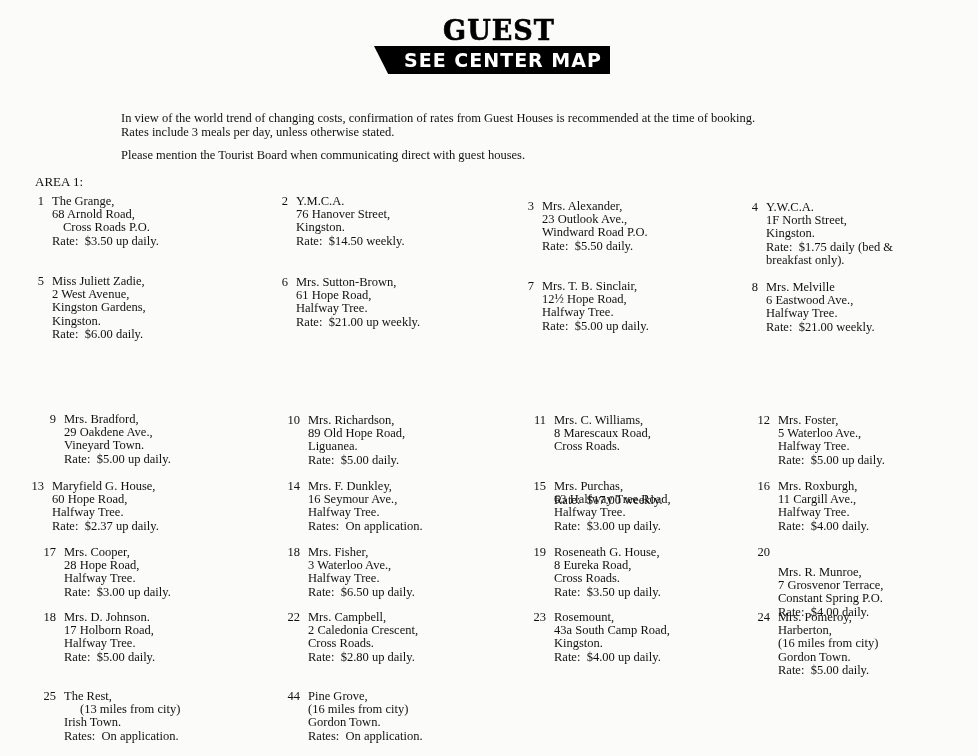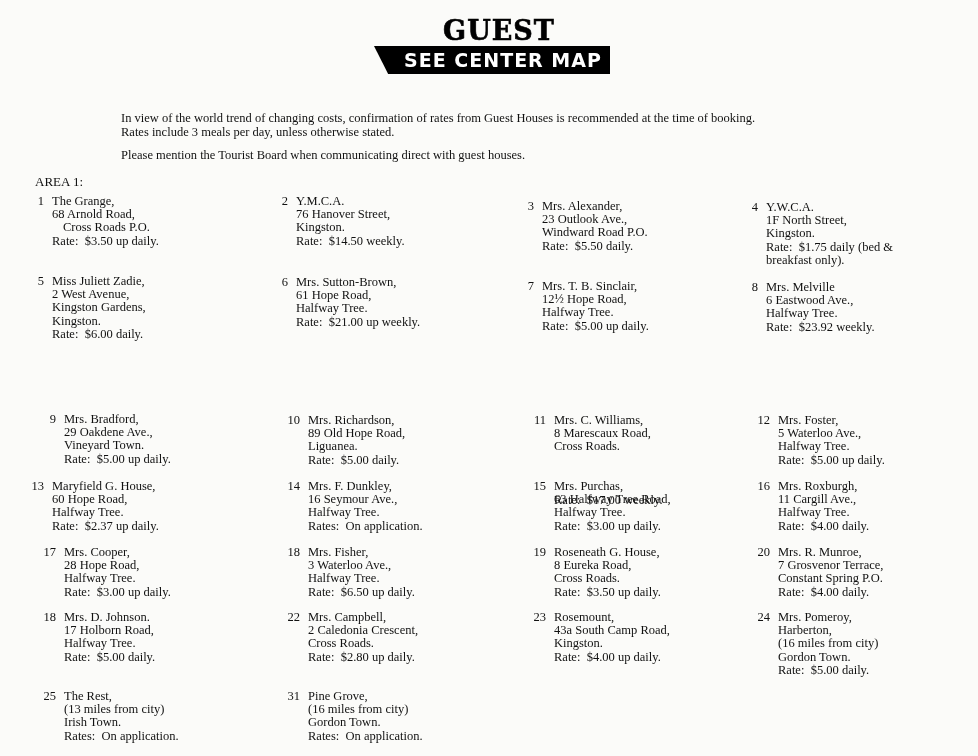--- a/index.html
+++ b/index.html
@@ -100,21 +100,21 @@
         <div style="white-space: pre;">Halfway Tree.</div>
         <div style="white-space: pre;">Rate:  $5.00 up daily.</div>
       </div>
     </div>
     <div class="entry" style="left: 738px; top: 281px;">
       <div class="num">8</div>
       <div class="body">
         <div style="white-space: pre;">Mrs. Melville</div>
         <div style="white-space: pre;">6 Eastwood Ave.,</div>
         <div style="white-space: pre;">Halfway Tree.</div>
-        <div style="white-space: pre;">Rate:  $23.92 weekly.</div>
+        <div style="white-space: pre;">Rate:  $21.00 weekly.</div>
       </div>
     </div>
     <div class="entry" style="left: 36px; top: 413px;">
       <div class="num">9</div>
       <div class="body">
         <div style="white-space: pre;">Mrs. Bradford,</div>
         <div style="white-space: pre;">29 Oakdene Ave.,</div>
         <div style="white-space: pre;">Vineyard Town.</div>
         <div style="white-space: pre;">Rate:  $5.00 up daily.</div>
       </div>
@@ -205,21 +205,21 @@
       <div class="body">
         <div style="white-space: pre;">Roseneath G. House,</div>
         <div style="white-space: pre;">8 Eureka Road,</div>
         <div style="white-space: pre;">Cross Roads.</div>
         <div style="white-space: pre;">Rate:  $3.50 up daily.</div>
       </div>
     </div>
     <div class="entry" style="left: 750px; top: 546px;">
       <div class="num">20</div>
       <div class="body">
-        <div style="white-space: pre;">Mrs. R. Munroe,</div>
+        <div style="white-space: pre; margin-top: 20px;">Mrs. R. Munroe,</div>
         <div style="white-space: pre;">7 Grosvenor Terrace,</div>
         <div style="white-space: pre;">Constant Spring P.O.</div>
         <div style="white-space: pre;">Rate:  $4.00 daily.</div>
       </div>
     </div>
     <div class="entry" style="left: 36px; top: 611px;">
       <div class="num">18</div>
       <div class="body">
         <div style="white-space: pre;">Mrs. D. Johnson.</div>
         <div style="white-space: pre;">17 Holborn Road,</div>
@@ -252,27 +252,27 @@
         <div style="white-space: pre;">Harberton,</div>
         <div style="white-space: pre;">(16 miles from city)</div>
         <div style="white-space: pre;">Gordon Town.</div>
         <div style="white-space: pre;">Rate:  $5.00 daily.</div>
       </div>
     </div>
     <div class="entry" style="left: 36px; top: 690px;">
       <div class="num">25</div>
       <div class="body">
         <div style="white-space: pre; font-family: Liberation Serif, serif;">The Rest,</div>
-        <div style="white-space: pre;">(13 miles from city)</div>
+        <div style="white-space: pre; margin-left: 16px;">(13 miles from city)</div>
         <div style="white-space: pre;">Irish Town.</div>
         <div style="white-space: pre;">Rates:  On application.</div>
       </div>
     </div>
     <div class="entry" style="left: 280px; top: 690px;">
-      <div class="num">31</div>
+      <div class="num">44</div>
       <div class="body">
         <div style="white-space: pre;">Pine Grove,</div>
         <div style="white-space: pre;">(16 miles from city)</div>
         <div style="white-space: pre;">Gordon Town.</div>
         <div style="white-space: pre;">Rates:  On application.</div>
       </div>
     </div>
   </div>
 
 </body></html>

